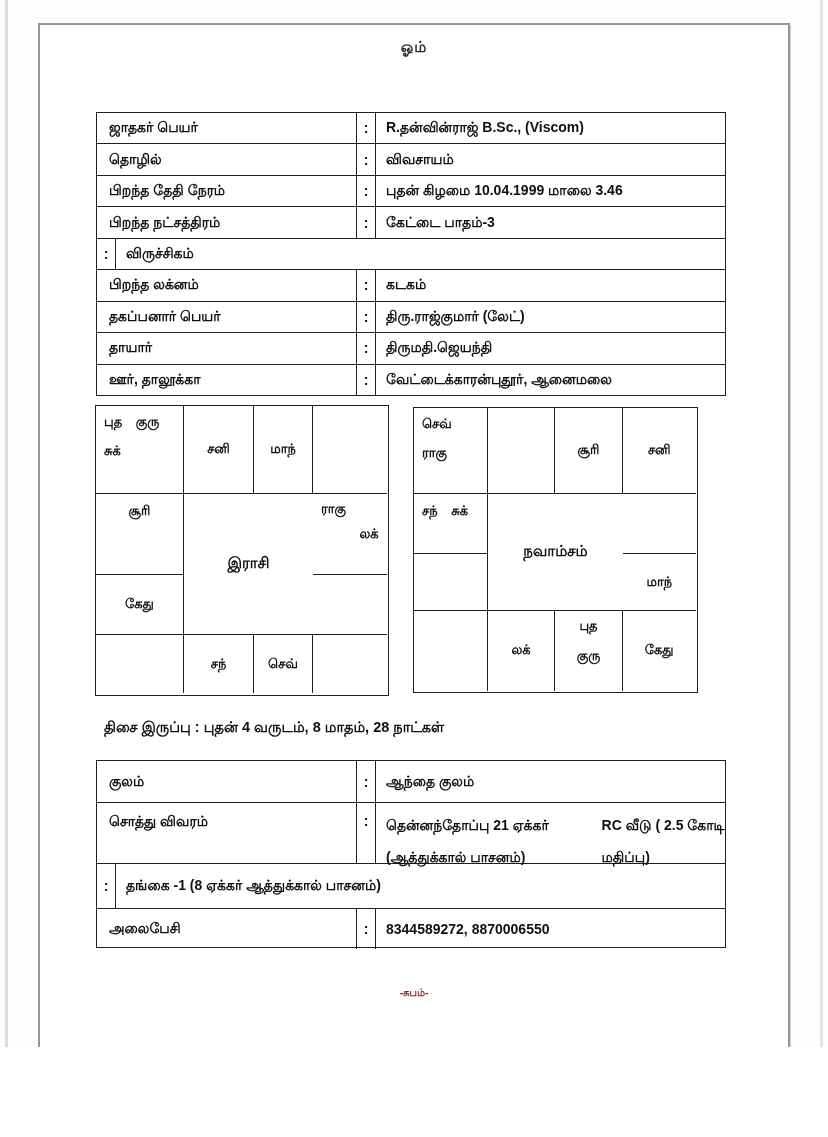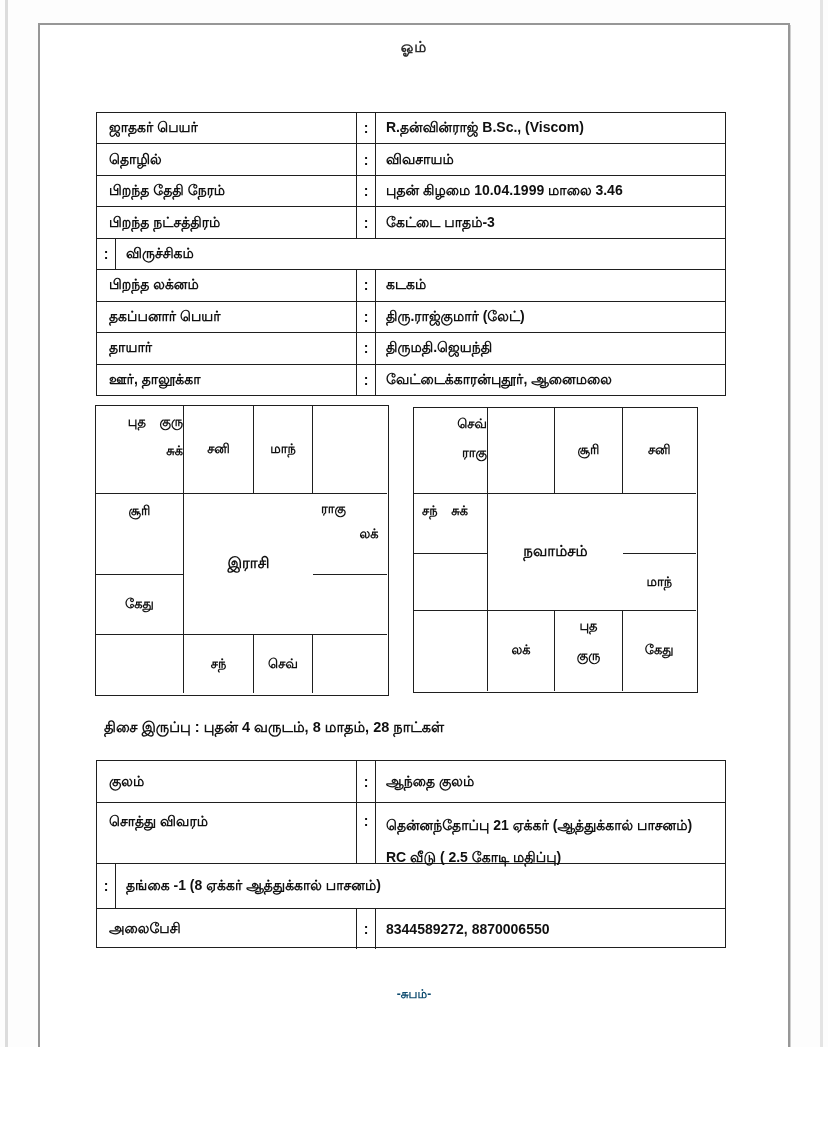--- a/index.html
+++ b/index.html
@@ -21,21 +21,21 @@
               display:flex; flex-direction:column; color:#101010; font-weight:700; font-size:14px; }
   .bio-table { top:61px; height:284px;margin-top:26px; }
   .details-table { top:735px; height:188px; }
   .kv-row { display:flex; flex:1; border-bottom:1.2px solid #1f1f1f; min-height:0; }
   .kv-row:last-child { border-bottom:none; }
   .kv-label { width:260px; border-right:1.2px solid #1f1f1f; display:flex; align-items:center;
               padding-left:12px; }
   .kv-colon { width:19px; border-right:1.2px solid #1f1f1f; display:flex; align-items:center;
               justify-content:center; }
   .kv-value { flex:1; display:flex; align-items:center; padding-left:10px; }
-  .kv-value.multiline { flex-direction:column; align-items:flex-start; justify-content:flex-start;
+  .kv-value.multiline { flex-direction:row; align-items:flex-start; justify-content:flex-start;
                         padding-top:7px; line-height:2.25; }
   .details-table .r1 { height:42px; flex:none; }
   .details-table .r2 { height:61px; flex:none; }
   .details-table .r3 { height:45px; flex:none; }
   .details-table .r4 { height:40px; flex:none; }
   .details-table .r2 .kv-label, .details-table .r2 .kv-colon { align-items:flex-start; padding-top:10px; }
   .details-table .r2 .kv-colon { justify-content:center; }
 
   
   .chart { position:absolute; display:grid; border:1.5px solid #1f1f1f; color:#101010;
@@ -45,35 +45,35 @@
                 grid-template-rows:88px 81px 60px 58px; }
   .chart-nav  { left:373px; top:382px; width:285px; height:286px;
                 grid-template-columns:74px 67px 68px 72.5px;
                 grid-template-rows:86px 60px 57px 79.5px; }
   .cell { border-right:1.3px solid #1f1f1f; border-bottom:1.3px solid #1f1f1f;
           display:flex; align-items:center; justify-content:center; text-align:center;
           overflow:hidden; }
   .cell.no-r { border-right:none; }
   .cell.no-b { border-bottom:none; }
   .cell.center-cell { grid-column:2 / span 2; grid-row:2 / span 2; font-size:15px; }
-  .cell.two-line { flex-direction:column; justify-content:flex-start; align-items:flex-end;
+  .cell.two-line { flex-direction:column; justify-content:flex-start; align-items:flex-start;
                    padding:8px 0 0 8px; text-align:left; row-gap:12px; }
   .cell.two-line-center { flex-direction:column; justify-content:flex-start; align-items:center;
                           padding-top:7px; row-gap:13px; }
   .cell.top-left { align-items:flex-start; justify-content:flex-start; padding:9px 0 0 8px; text-align:left; }
   .cell.top-center { align-items:flex-start; padding-top:9px; }
   .cell.rahu-lag { flex-direction:column; align-items:stretch; justify-content:flex-start;
                    padding:7px 8px 0 8px; row-gap:8px; }
   .cell.rahu-lag .l1 { text-align:left; }
   .cell.rahu-lag .l2 { text-align:right; }
   .cell .gap-words { word-spacing:10px; }
 
   .dasa-line { position:absolute; left:64px; top:694px; font-size:14.5px; font-weight:700; color:#101010; }
   .subham { position:absolute; top:962px; left:0; width:100%; text-align:center;
-            font-size:12px; font-weight:700; color:#0c4a6e; }
+            font-size:10px; font-weight:700; color:#7f1d1d; }
 </style>
 </head>
 <body>
 
 <div class="screen">
   <div class="edge-line-left"></div>
   <div class="edge-line-right"></div>
 
   <div class="page">
 

